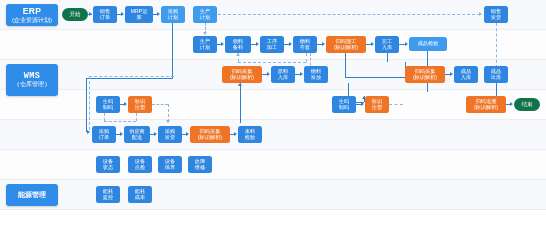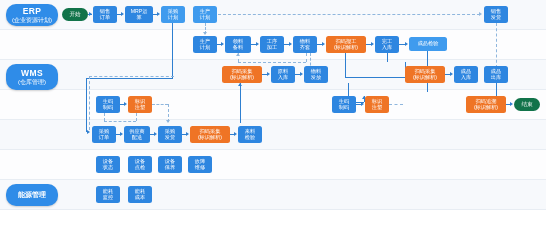--- a/index.html
+++ b/index.html
@@ -11,21 +11,21 @@
   #stage{position:relative;width:546px;height:210px;background:#fbfcfe;}
 
   
   .lane{position:absolute;left:0;width:546px;box-sizing:border-box;
         border-bottom:1px solid #e8edf3;background:#f7f9fc;}
   .lane.alt{background:#fdfdfe;}
 
   
   .lane-label{
     position:absolute;left:6px;box-sizing:border-box;
-    background:#2f8ce8;color:#ffffff;border-radius:10px;
+    background:#2f8ce8;color:#ffffff;border-radius:3px;
     display:flex;flex-direction:column;align-items:center;justify-content:center;
     text-align:center;line-height:1.05;
     box-shadow:0 1px 2px rgba(0,0,0,.18);
   }
   .lane-label .abbr{font-weight:bold;font-size:8.5px;letter-spacing:.4px;}
   .lane-label .cn{font-size:6px;margin-top:1px;}
   .lane-label.single .cn{font-size:7px;font-weight:bold;margin-top:0;}
 
   
   .node{
@@ -64,21 +64,21 @@
   <div class="lane" style="top:60px;height:30px;"></div>
   <div class="lane alt" style="top:90px;height:30px;"></div>
   <div class="lane" style="top:120px;height:30px;"></div>
   <div class="lane alt" style="top:150px;height:30px;"></div>
   <div class="lane" style="top:180px;height:30px;"></div>
 
   <div class="lane-label" style="top:4px;width:52px;height:22px;">
     <span class="abbr">ERP</span>
     <span class="cn">(企业资源计划)</span>
   </div>
-  <div class="lane-label" style="top:64px;width:52px;height:26px;">
+  <div class="lane-label" style="top:64px;width:52px;height:32px;font-family:Liberation Mono, monospace;">
     <span class="abbr">WMS</span>
     <span class="cn">(仓库管理)</span>
   </div>
   <div class="lane-label single" style="top:184px;width:52px;height:22px;">
     <span class="cn">能源管理</span>
   </div>
 
   <div class="node term" style="left:62px;top:8px;width:26px;height:13px;">
     <span>开始</span>
   </div>

